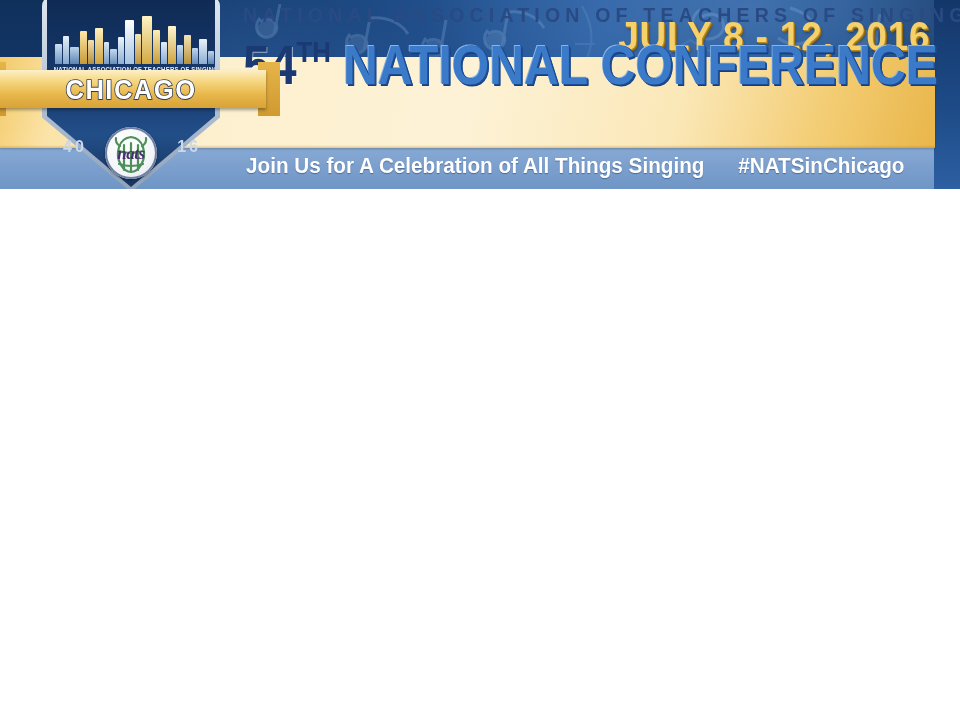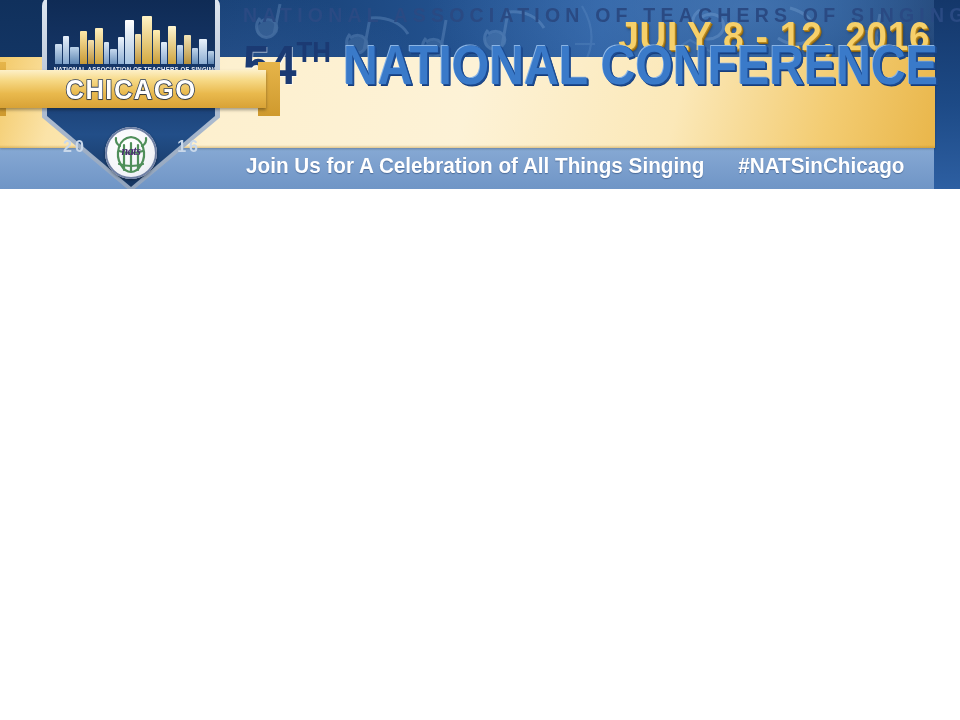--- a/index.html
+++ b/index.html
@@ -288,21 +288,21 @@
     transform: translate(-50%,-50%);
   }
   #nats-seal .natsword {
     position: absolute;
     left: 0; right: 0;
     top: 17px;
     text-align: center;
     font-family: "Liberation Serif", serif;
     font-weight: bold;
     font-style: italic;
-    font-size: 12px;
+    font-size: 17px;
     color: #4a2c72;
     letter-spacing: -0.4px;
   }
 
   
   #title-block {
     position: absolute;
     left: 48px;
     top: 336px;
     width: 864px;
@@ -404,21 +404,21 @@
           <div class="bldg" style="left:155px;width:6px;  height:13px; background:linear-gradient(180deg,#bdd2e9,#5f86b4);"></div>
         </div>
         <div class="badge-assoc">NATIONAL ASSOCIATION OF TEACHERS OF SINGING</div>
       </div>
 
       <div id="ribbon-tail-left"></div>
       <div id="ribbon-tail-right"></div>
       <div id="ribbon"></div>
       <div id="ribbon-text">CHICAGO</div>
 
-      <div id="year-left">20</div>
+      <div id="year-left">40</div>
       <div id="year-right">16</div>
 
       <div id="nats-seal">
         <svg class="lyre" width="38" height="40" viewBox="0 0 38 40">
           <g fill="none" stroke="#4f8f5a" stroke-width="2.2" stroke-linecap="round">
             <path d="M19 3 q -9 1 -12 10 q -3 10 2 18 q 4 7 10 7 q 6 0 10 -7 q 5 -8 2 -18 q -3 -9 -12 -10 z"></path>
             <path d="M8 12 q -5 -3 -4 -8"></path>
             <path d="M30 12 q 5 -3 4 -8"></path>
             <path d="M12 11 L 12 36"></path>
             <path d="M19 9 L 19 37"></path>

